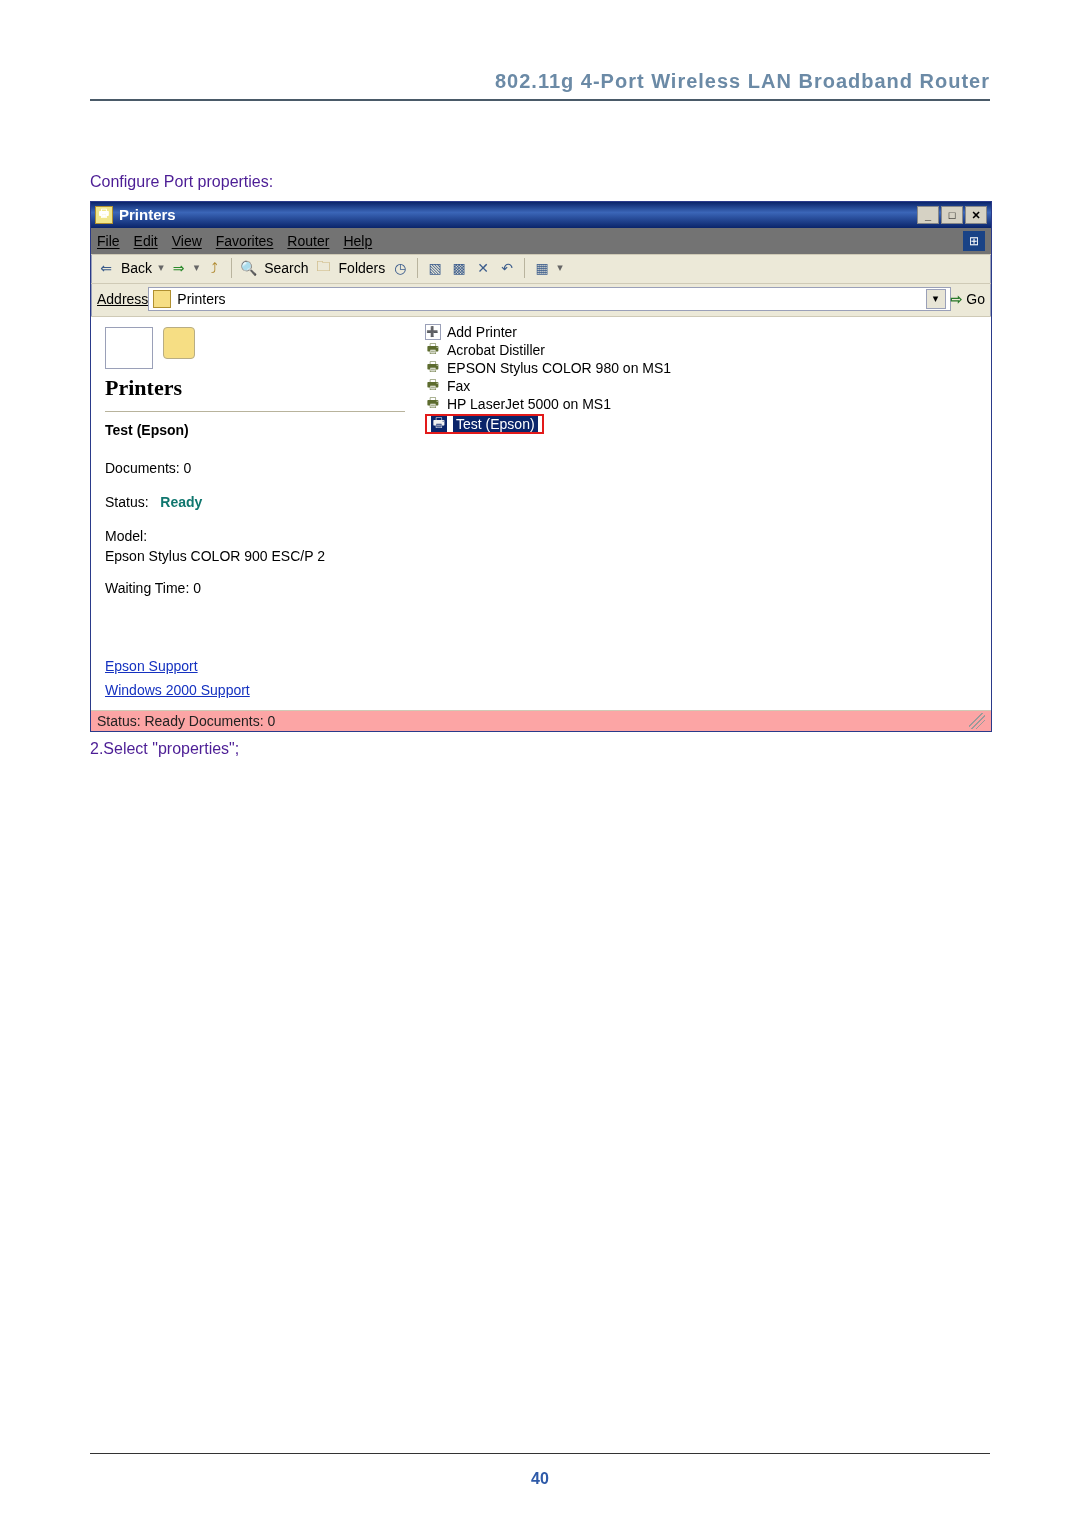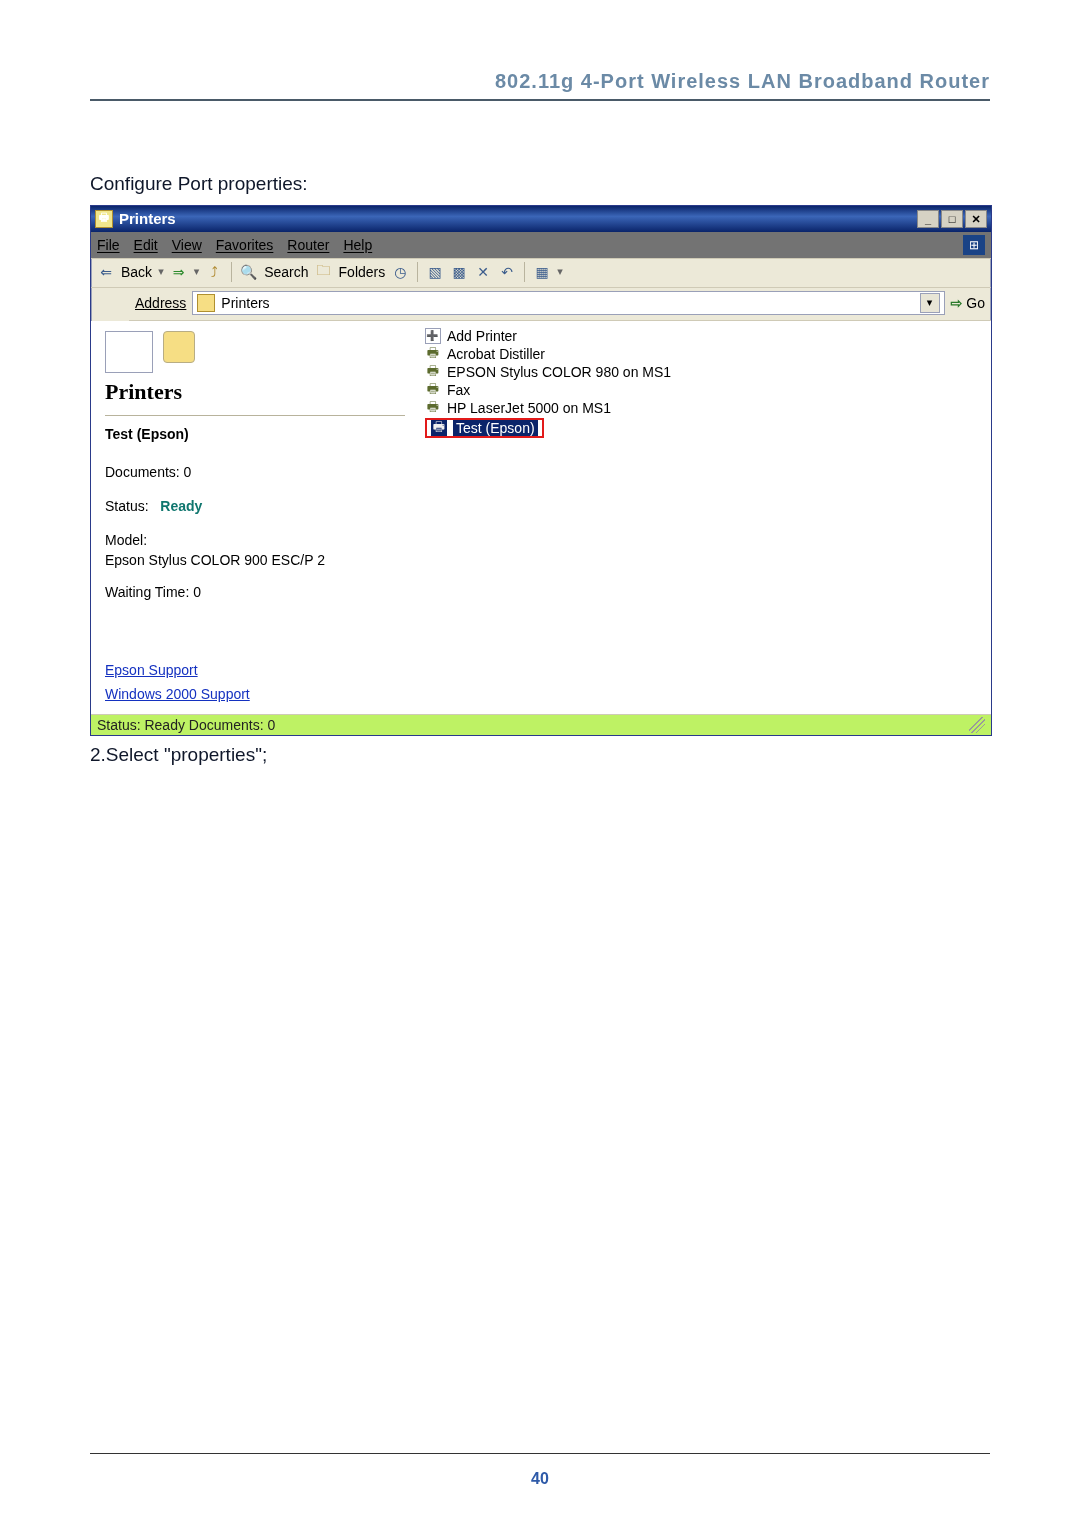--- a/index.html
+++ b/index.html
@@ -25,22 +25,22 @@
     font-weight: 700;
     font-size: 20px;
     letter-spacing: 1px;
     padding-bottom: 6px;
   }
   .rule {
     border-top: 2px solid #4a5a68;
     margin-bottom: 70px;
   }
   .body-text {
-    font-size: 19px;
-    color: #0f172a;
+    font-size: 16px;
+    color: #4c1d95;
     line-height: 1.35;
   }
   .screenshot {
     margin-top: 8px;
     width: 100%;
   }
   
   .window {
     width: 100%;
     border: 1px solid #2a3a8a;
@@ -106,25 +106,23 @@
     min-width:18px; height:18px;
     color:#3b5c8c;
     font-size:14px;
   }
   .tb-sep { width:1px; height:20px; background:#b9b49e; margin:0 2px; }
   .tb-small { color:#666; font-size:11px; }
   
   .addressbar {
     display:flex;
     align-items:center;
-    gap:6px;
     padding:3px 6px 5px 6px;
     font-size:14px;
     border-bottom:1px solid #cfcab6;
-    margin-left:38px;
   }
   .addressbar .addr-label .ul { text-decoration:underline; }
   .addr-field {
     flex:1;
     background:#fff;
     border:1px solid #9aa0b8;
     height:22px;
     display:flex;
     align-items:center;
     gap:6px;
@@ -180,21 +178,21 @@
   .item .ic.folder { background:#fff;border:1px solid #9aa0b8;width:14px;height:14px;color:#2a7a2a;font-size:10px;}
   .item.selected .lbl {
     background:#0a246a;color:#fff;padding:0 3px;
   }
   .item-highlight {
     border:2px solid #e21a1a;
     display:inline-flex;align-items:center;gap:6px;padding:0 4px;
   }
   .statusbar {
     display:flex;align-items:flex-end;
-    background:#bef264;
+    background:#fca5a5;
     border-top:1px solid #cfcab6;
     font-size:14px;
     padding:2px 6px;
     color:#222;
   }
   .statusbar .grip {
     margin-left:auto;
     width:16px;height:16px;
     background-image: linear-gradient(135deg,transparent 40%,#9a9a9a 40%,#9a9a9a 45%,transparent 45%,transparent 55%,#9a9a9a 55%,#9a9a9a 60%,transparent 60%,transparent 70%,#9a9a9a 70%,#9a9a9a 75%,transparent 75%);
   }

